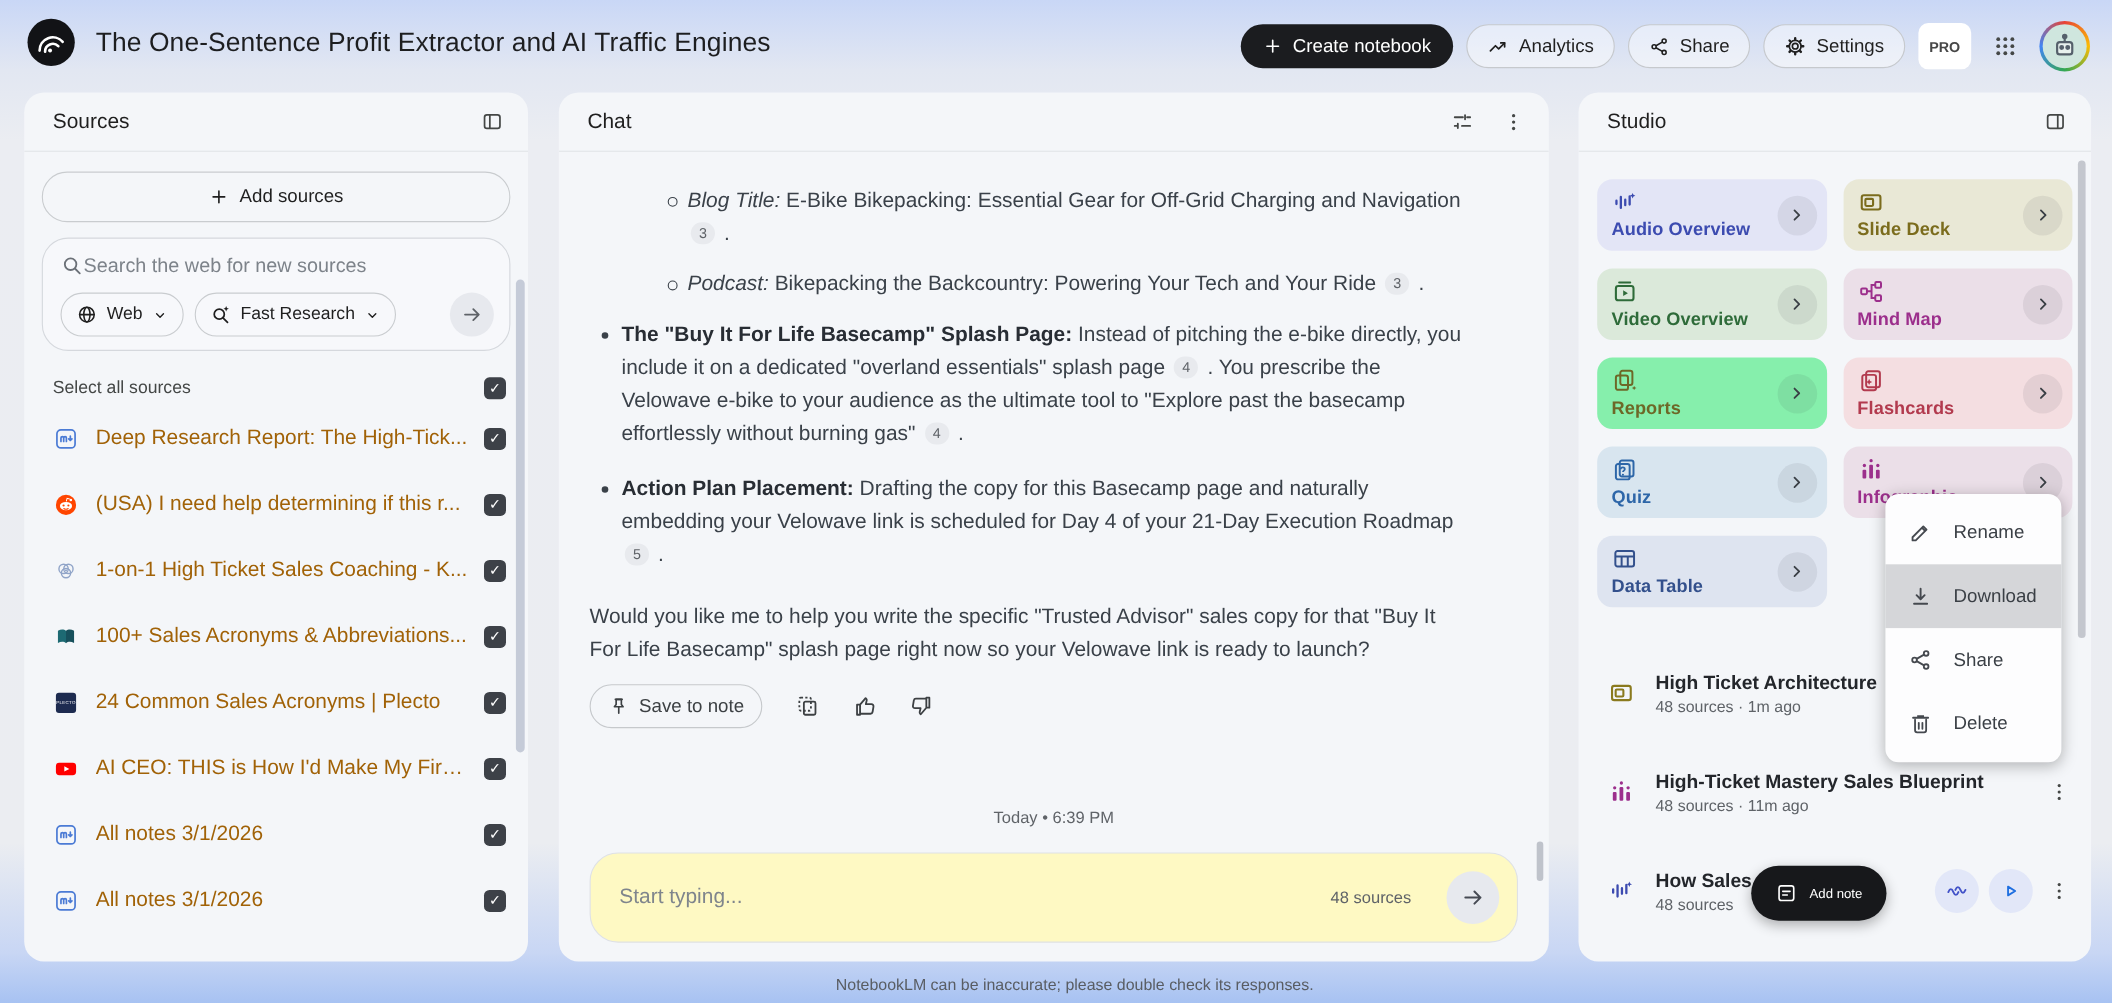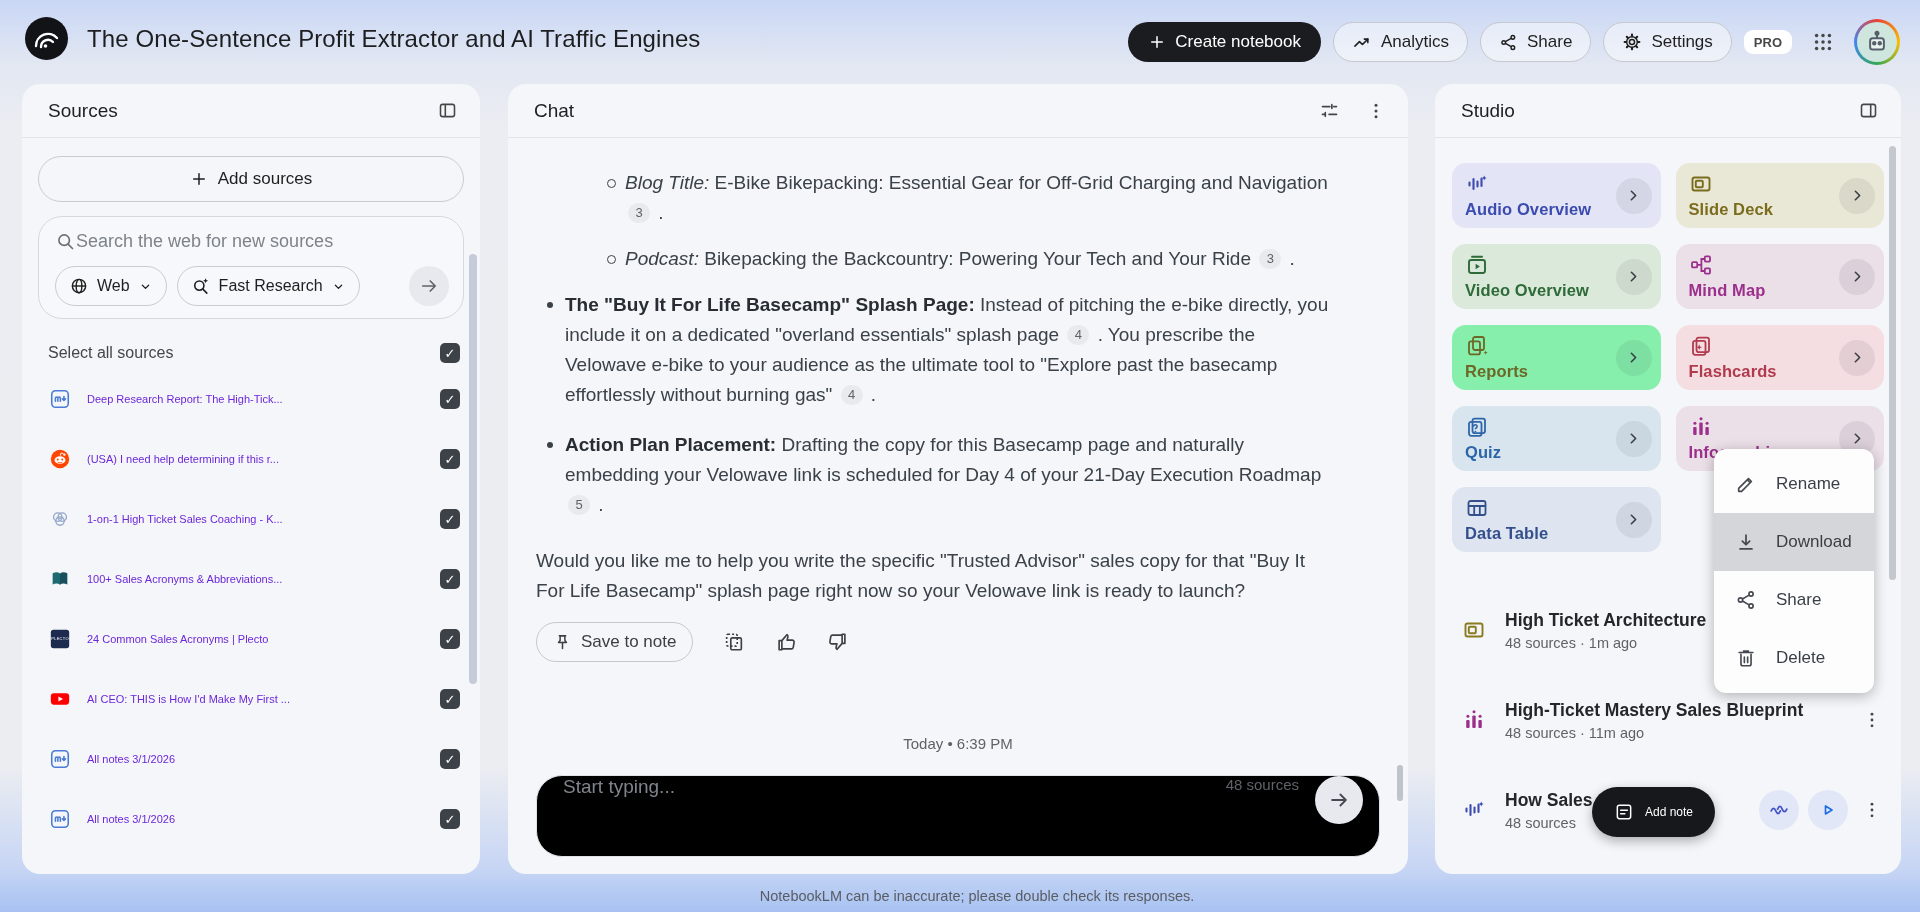--- a/index.html
+++ b/index.html
@@ -11,21 +11,21 @@
   
   .topbar { position:absolute; left:0; top:0; width:1920px; height:78px; }
   .brand { position:absolute; left:24px; top:16px; display:flex; align-items:center; gap:18px; }
   .logo { width:45px; height:45px; }
   .nb-title { font-size:24px; color:#1d1e20; letter-spacing:.1px; }
   .top-actions { position:absolute; right:20px; top:19px; display:flex; align-items:center; gap:12px; }
   .pill { height:40px; border-radius:20px; display:flex; align-items:center; gap:9px;
     padding:0 18px; font-size:17px; color:#1f1f1f; border:1px solid #c6c9cd;
     background:rgba(255,255,255,.45); cursor:pointer; }
   .pill.dark { background:#1b1c1f; color:#fff; border:none; padding:0 20px; }
-  .pro-badge { height:24px; padding:0 10px; background:#fff; border-radius:9px;
+  .pro-badge { height:42px; padding:0 10px; background:#fff; border-radius:9px;
     font-size:13px; font-weight:700; color:#474747; display:flex; align-items:center; }
   .icon-btn { width:38px; height:38px; display:flex; align-items:center; justify-content:center; }
   .avatar { width:46px; height:46px; border-radius:50%; padding:3px;
     background:conic-gradient(#e94335,#fbbc04,#34a853,#4285f4,#e94335); }
   .avatar-inner { width:100%; height:100%; border-radius:50%; background:#cfe6de;
     display:flex; align-items:center; justify-content:center; overflow:hidden; }
 
   
   .panel { position:absolute; top:84px; height:790px; background:#f4f6f9;
     border-radius:18px; overflow:hidden; }
@@ -46,21 +46,21 @@
   .chip { height:40px; border:1px solid #c9cccf; border-radius:20px; padding:0 13px;
     display:flex; align-items:center; gap:8px; font-size:16px; color:#1f1f1f; cursor:pointer; }
   .go-btn { margin-left:auto; width:40px; height:40px; border-radius:50%; background:#e7e9ee;
     display:flex; align-items:center; justify-content:center; cursor:pointer; }
   .select-all { margin:24px 20px 6px 26px; display:flex; align-items:center; justify-content:space-between;
     font-size:16px; color:#444746; }
   .checkbox { width:20px; height:20px; border-radius:5px; background:#3d4148; color:#fff;
     font-size:13px; font-weight:700; display:flex; align-items:center; justify-content:center; cursor:pointer; }
   .source-row { height:60px; display:flex; align-items:center; gap:15px; padding:0 20px 0 26px; cursor:pointer; }
   .src-icon { width:24px; height:24px; flex:0 0 24px; display:flex; align-items:center; justify-content:center; }
-  .src-title { flex:1; font-size:11px; color:#6d28d9; white-space:nowrap; overflow:hidden; text-overflow:ellipsis; }
+  .src-title { flex:1; font-size:19px; color:#a16207; white-space:nowrap; overflow:hidden; text-overflow:ellipsis; }
 
   
   .msg { padding:30px 72px 0 28px; }
   .block { display:flex; font-size:19px; line-height:30px; color:#3a4149; margin-bottom:20px; }
   .block .marker { flex:0 0 18px; margin-left:11px; position:relative; }
   .block.bullet .marker::before { content:""; position:absolute; left:0; top:12px; width:6px; height:6px;
     border-radius:50%; background:#3a4149; }
   .block.sub { margin-left:60px; margin-bottom:16px; }
   .block.sub .marker::before { content:""; position:absolute; left:0; top:11px; width:7px; height:7px;
     border-radius:50%; border:1.5px solid #3a4149; background:transparent; }
@@ -69,22 +69,22 @@
   .seg i { font-style:italic; }
   .cite { display:inline-flex; width:22px; height:20px; border-radius:10px; background:#e8eaee;
     color:#5f6368; font-size:13px; align-items:center; justify-content:center; margin:0 3px;
     vertical-align:2px; cursor:pointer; }
   .action-row { display:flex; align-items:center; gap:30px; margin:16px 0 0 28px; }
   .save-note { height:40px; border:1px solid #c6c9cc; border-radius:20px; padding:0 16px;
     display:flex; align-items:center; gap:9px; font-size:17px; color:#3c4043; cursor:pointer; }
   .chat-stamp { position:absolute; left:0; right:0; bottom:122px; text-align:center;
     font-size:15px; color:#5f6368; }
   .chat-input { position:absolute; left:28px; right:28px; bottom:17px; height:82px;
-    border:1px solid #dee1e6; border-radius:26px; background:#000000;
-    display:flex; padding:0 16px 0 26px; }
+    border:1px solid #dee1e6; border-radius:26px; background:#fef9c3;
+    display:flex; align-items:center; padding:0 16px 0 26px;gap:16px; }
   .placeholder { font-size:19px; color:#7f858c; flex:1; }
   .src-count { font-size:15px; color:#5f6368; margin-right:16px; }
   .send-btn { width:48px; height:48px; border-radius:50%; background:#e7e9ee;
     display:flex; align-items:center; justify-content:center; cursor:pointer; }
   .disclaimer { position:absolute; left:0; right:0; top:888px; text-align:center; font-size:14.5px; color:#595d63;margin-left:34px; }
 
   
   .tiles { display:grid; grid-template-columns:1fr 1fr; gap:16px 15px; padding:25px 17px 0; }
   .tile { position:relative; height:65px; border-radius:14px; padding:9px 13px;
     display:flex; flex-direction:column; justify-content:space-between; cursor:pointer; }

